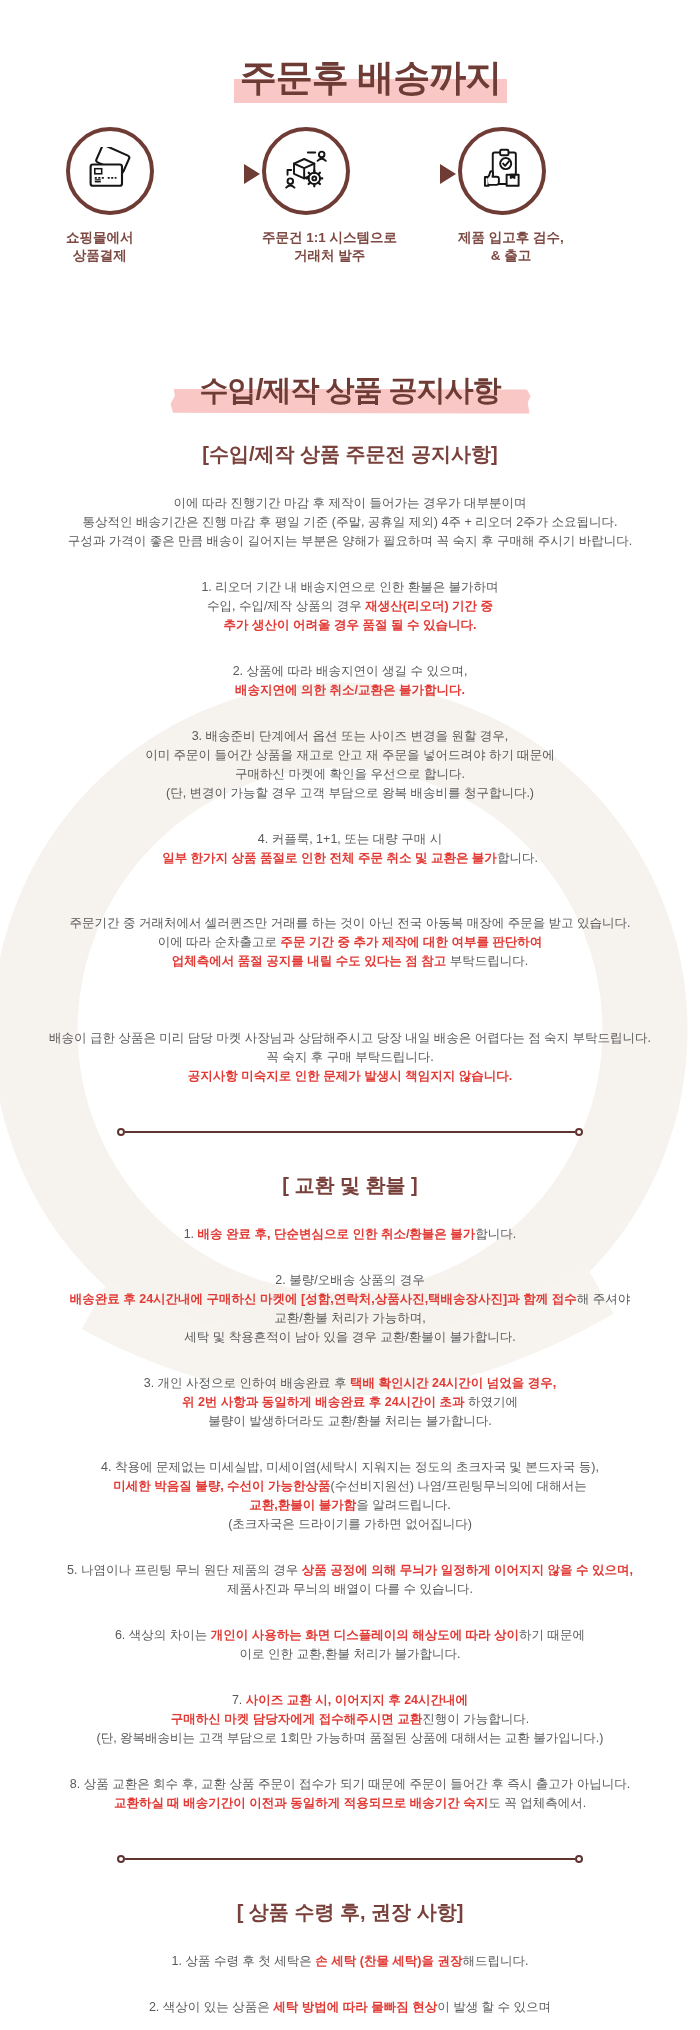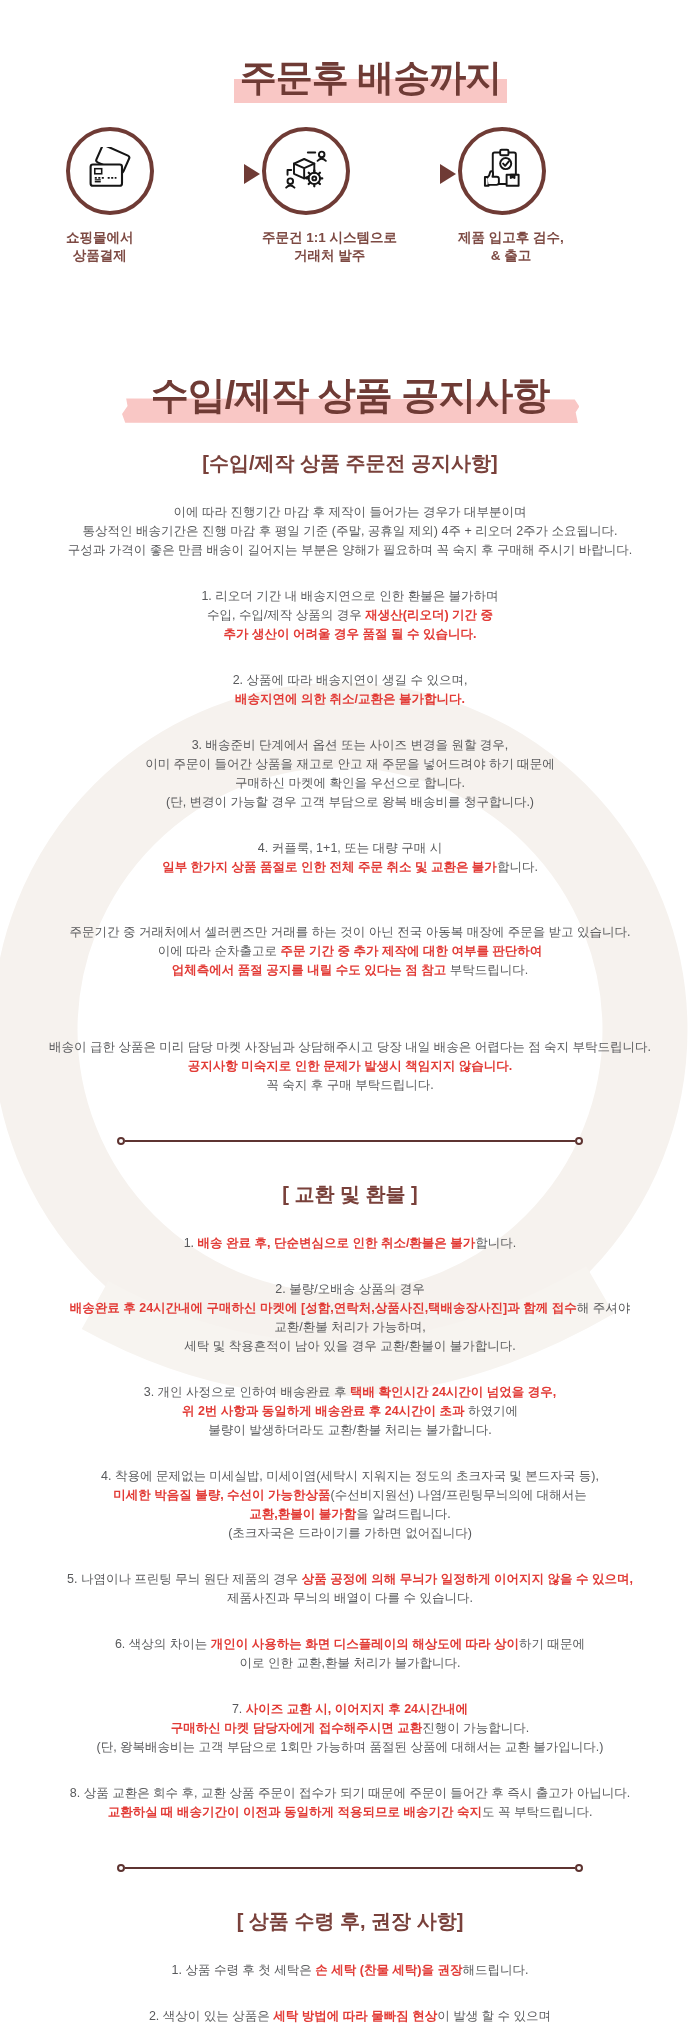--- a/index.html
+++ b/index.html
@@ -17,21 +17,21 @@
     width:700px;min-height:2030px;margin:0 auto;
     font-family:"Liberation Sans","DejaVu Sans",sans-serif;
     position:relative;overflow:hidden;
   }
   .wm{position:absolute;top:600px;left:0;z-index:0;pointer-events:none;}
   .content{position:relative;z-index:1;width:700px;text-align:center;padding:58px 0 70px;}
 
   
   h1.t1,h2.t2{line-height:1.1;color:var(--title-brown);}
   h1.t1{font-size:37px;padding-left:41px;}
-  h2.t2{font-size:38px;margin-top:110px;}
+  h2.t2{font-size:29px;margin-top:110px;}
   .hl{position:relative;display:inline-block;}
   .band{position:absolute;left:-6px;right:-6px;bottom:-4px;height:24px;background:var(--highlight-pink);}
   .band2{left:-30px;right:-30px;bottom:-7px;height:25px;
     clip-path:polygon(1.2% 0,99% 4%,100% 32%,99.2% 55%,99.7% 100%,1% 97%,0.3% 62%,1.5% 30%);}
   .txt{position:relative;font-style:normal;font-weight:900;letter-spacing:-1px;}
 
   
   .steps{margin-top:28px;display:flex;justify-content:center;align-items:flex-start;}
   .step{width:176px;display:flex;flex-direction:column;align-items:flex-start;}
   .step-circle{width:88px;height:88px;border:4px solid var(--title-brown);border-radius:50%;
@@ -171,22 +171,22 @@
           <div class="line"><span class="seg">4. 커플룩, 1+1, 또는 대량 구매 시</span></div>
           <div class="line"><span class="seg-red">일부 한가지 상품 품절로 인한 전체 주문 취소 및 교환은 불가</span><span class="seg">합니다.</span></div>
         </div>
         <div class="block gap-lg">
           <div class="line"><span class="seg">주문기간 중 거래처에서 셀러퀸즈만 거래를 하는 것이 아닌 전국 아동복 매장에 주문을 받고 있습니다.</span></div>
           <div class="line"><span class="seg">이에 따라 순차출고로 </span><span class="seg-red">주문 기간 중 추가 제작에 대한 여부를 판단하여</span></div>
           <div class="line"><span class="seg-red">업체측에서 품절 공지를 내릴 수도 있다는 점 참고</span><span class="seg"> 부탁드립니다.</span></div>
         </div>
         <div class="block gap-xl">
           <div class="line"><span class="seg">배송이 급한 상품은 미리 담당 마켓 사장님과 상담해주시고 당장 내일 배송은 어렵다는 점 숙지 부탁드립니다.</span></div>
+          <div class="line"><span class="seg">꼭 숙지 후 구매 부탁드립니다.</span></div>
           <div class="line"><span class="seg-red">공지사항 미숙지로 인한 문제가 발생시 책임지지 않습니다.</span></div>
-          <div class="line"><span class="seg">꼭 숙지 후 구매 부탁드립니다.</span></div>
         </div>
       </div>
       <div class="divider">
         <span class="ring"></span>
         <span class="rule"></span>
         <span class="ring"></span>
       </div>
       <div class="section">
         <div class="sec-heading">[ 교환 및 환불 ]</div>
         <div class="block">
@@ -217,21 +217,21 @@
           <div class="line"><span class="seg">6. 색상의 차이는 </span><span class="seg-red">개인이 사용하는 화면 디스플레이의 해상도에 따라 상이</span><span class="seg">하기 때문에</span></div>
           <div class="line"><span class="seg">이로 인한 교환,환불 처리가 불가합니다.</span></div>
         </div>
         <div class="block">
           <div class="line"><span class="seg">7. </span><span class="seg-red">사이즈 교환 시, 이어지지 후 24시간내에</span></div>
           <div class="line"><span class="seg-red">구매하신 마켓 담당자에게 접수해주시면 교환</span><span class="seg">진행이 가능합니다.</span></div>
           <div class="line"><span class="seg">(단, 왕복배송비는 고객 부담으로 1회만 가능하며 품절된 상품에 대해서는 교환 불가입니다.)</span></div>
         </div>
         <div class="block">
           <div class="line"><span class="seg">8. 상품 교환은 회수 후, 교환 상품 주문이 접수가 되기 때문에 주문이 들어간 후 즉시 출고가 아닙니다.</span></div>
-          <div class="line"><span class="seg-red">교환하실 때 배송기간이 이전과 동일하게 적용되므로 배송기간 숙지</span><span class="seg">도 꼭 부탁드립니다.</span></div>
+          <div class="line"><span class="seg-red">교환하실 때 배송기간이 이전과 동일하게 적용되므로 배송기간 숙지</span><span class="seg">도 꼭 업체측에서.</span></div>
         </div>
       </div>
       <div class="divider">
         <span class="ring"></span>
         <span class="rule"></span>
         <span class="ring"></span>
       </div>
       <div class="section">
         <div class="sec-heading">[ 상품 수령 후, 권장 사항]</div>
         <div class="block">

